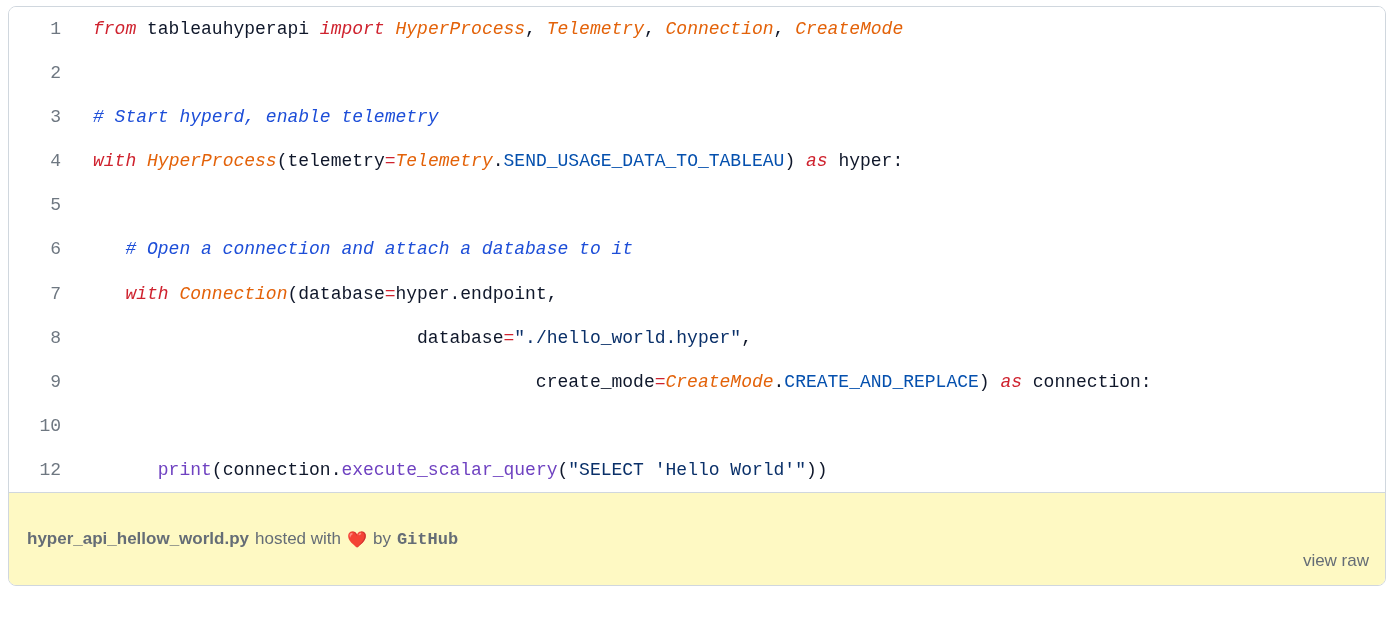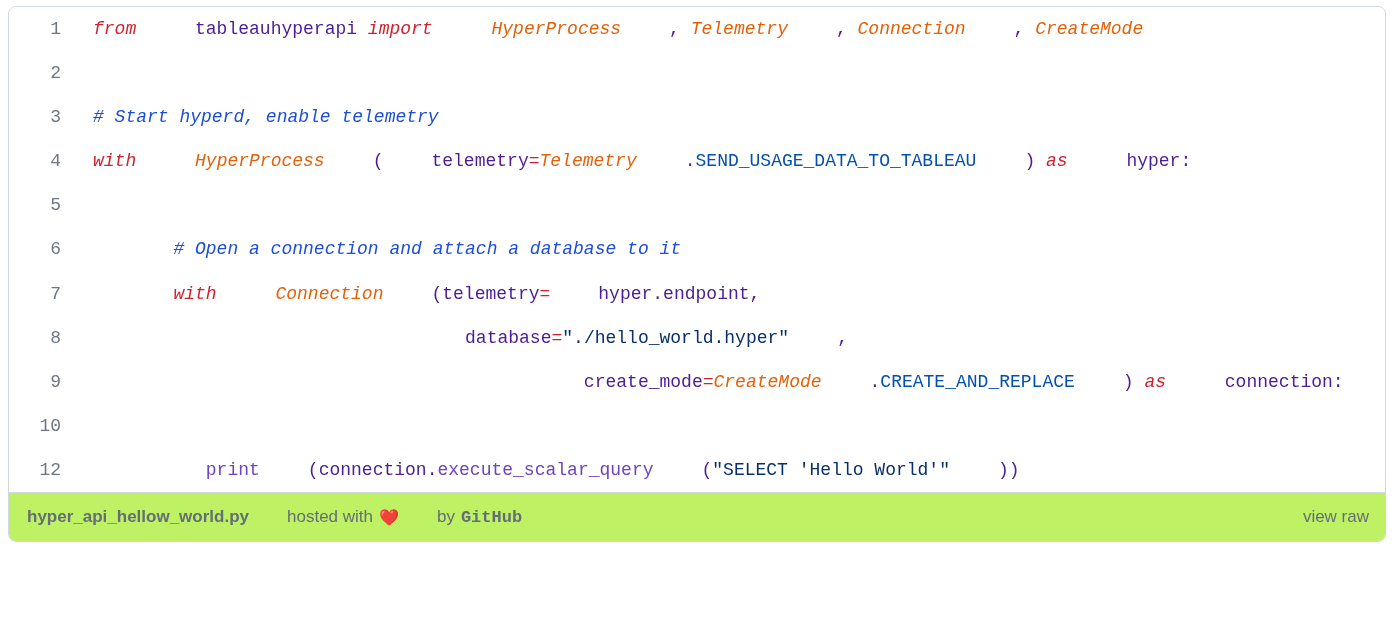--- a/index.html
+++ b/index.html
@@ -40,45 +40,46 @@
     padding-left: 12px;
     white-space: pre;
     color: #1f2328;
     vertical-align: top;
   }
   .tok-kw-red { color: #cf222e; font-style: italic; }
   .tok-name-or { color: #e36209; font-style: italic; }
   .tok-cmt { color: #1d4ed8; font-style: italic; }
   .tok-const { color: #0550ae; }
   .tok-str { color: #0a3069; }
-  .tok-plain { color: #4c1d95; margin-left: 48px; }
+  .tok-plain { color: #0f172a; }
   .tok-func { color: #6f42c1; }
   .footer {
-    background: #bef264;
+    background: #fef9c3;
     border-top: 1px solid #d0d7de;
     padding: 14px 16px 14px 18px;
     display: flex;
     justify-content: space-between;
     align-items: center;
     font-size: 17px;
     color: #656d76;
   }
   .footer .left { display: flex; align-items: center; gap: 6px; flex-wrap: wrap; }
   .footer .filename {
     font-weight: 600;
     color: #656d76;
     text-decoration: none;
   }
-  .footer .hosted { color: #656d76; margin-left: 32px; }
+  .footer .hosted { color: #656d76; }
   .footer .heart { font-size: 16px; }
   .footer .github { font-weight: 600; color: #656d76; text-decoration: none; font-family: Liberation Mono, monospace; }
   .footer .view-raw {
     color: #656d76;
     text-decoration: none;
     font-size: 17px;
+    margin-top: 44px;
   }
 </style>
 </head>
 <body>
 
 <div class="gist-container">
   <div class="code-area">
     <table class="code-table">
       <tbody id="code-body">
           <tr>
@@ -100,21 +101,21 @@
           <tr>
             <td class="line-num">5</td>
             <td class="line-code">&nbsp;</td>
           </tr>
           <tr>
             <td class="line-num">6</td>
             <td class="line-code"><span class="tok-plain">   </span><span class="tok-cmt"># Open a connection and attach a database to it</span></td>
           </tr>
           <tr>
             <td class="line-num">7</td>
-            <td class="line-code"><span class="tok-plain">   </span><span class="tok-kw-red">with</span><span class="tok-plain"> </span><span class="tok-name-or">Connection</span><span class="tok-plain">(telemetry</span><span class="tok-kw-red">=</span><span class="tok-plain">hyper.endpoint,</span></td>
+            <td class="line-code"><span class="tok-plain">   </span><span class="tok-kw-red">with</span><span class="tok-plain"> </span><span class="tok-name-or">Connection</span><span class="tok-plain">(database</span><span class="tok-kw-red">=</span><span class="tok-plain">hyper.endpoint,</span></td>
           </tr>
           <tr>
             <td class="line-num">8</td>
             <td class="line-code"><span class="tok-plain">                              database</span><span class="tok-kw-red">=</span><span class="tok-str">"./hello_world.hyper"</span><span class="tok-plain">,</span></td>
           </tr>
           <tr>
             <td class="line-num">9</td>
             <td class="line-code"><span class="tok-plain">                                         create_mode</span><span class="tok-kw-red">=</span><span class="tok-name-or">CreateMode</span><span class="tok-plain">.</span><span class="tok-const">CREATE_AND_REPLACE</span><span class="tok-plain">) </span><span class="tok-kw-red">as</span><span class="tok-plain"> connection:</span></td>
           </tr>
           <tr>

